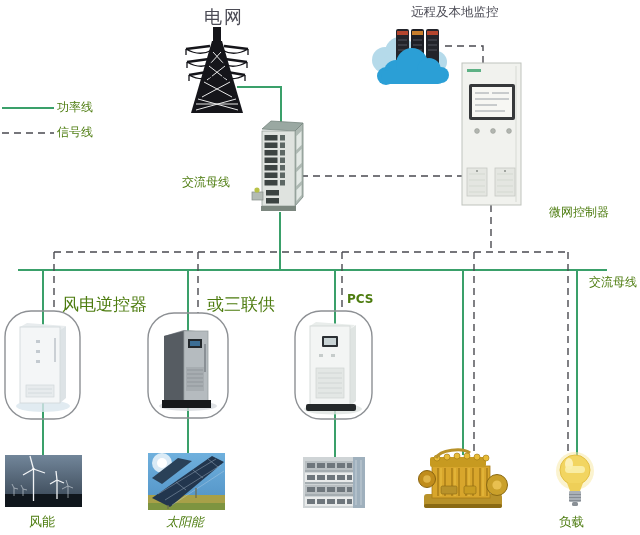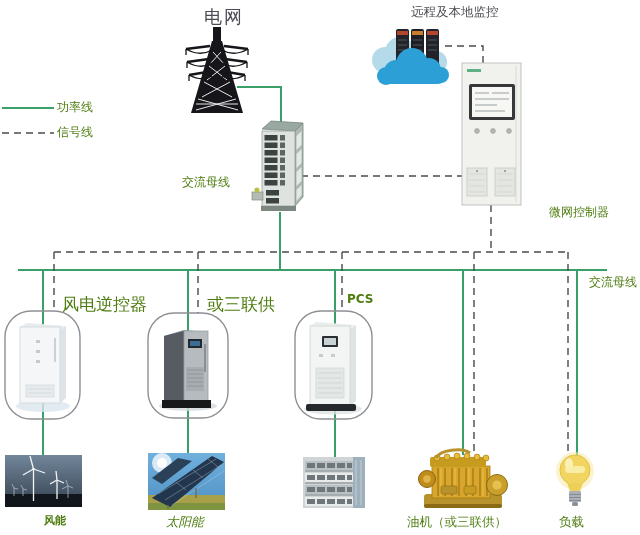--- a/index.html
+++ b/index.html
@@ -337,19 +337,18 @@
   <div class="lbl lbl-dark" style="left:411px;top:5px;font-size:12.5px;">远程及本地监控</div>
 
   <div class="lbl lbl-green" style="left:182px;top:176px;">交流母线</div>
   <div class="lbl lbl-green" style="left:549px;top:206px;">微网控制器</div>
   <div class="lbl lbl-green" style="left:589px;top:276px;">交流母线</div>
 
   <div class="lbl lbl-green lbl-small" style="left:62px;top:295px;">风电逆控器</div>
   <div class="lbl lbl-green lbl-small" style="left:207px;top:295px;">或三联供</div>
   <div class="lbl lbl-green lbl-bold" style="left:347px;top:293px;">PCS</div>
 
-  <div class="lbl lbl-green" style="left:44px;top:515px;font-size:11px;font-weight:bold;">风能</div>
+  <div class="lbl lbl-green" style="left:29px;top:515px;font-size:13px;">风能</div>
   <div class="lbl lbl-green" style="left:166px;top:515px;font-size:12.5px;font-style:italic;">太阳能</div>
   <div class="lbl lbl-green" style="left:318px;top:546px;font-size:18px;">储能</div>
-  <div class="lbl lbl-green" style="left:407px;top:515px;font-size:12.5px;">油机（或三联供）</div>
   <div class="lbl lbl-green" style="left:559px;top:515px;font-size:12.5px;">负载</div>
 
 </div>
 
 </body></html>

